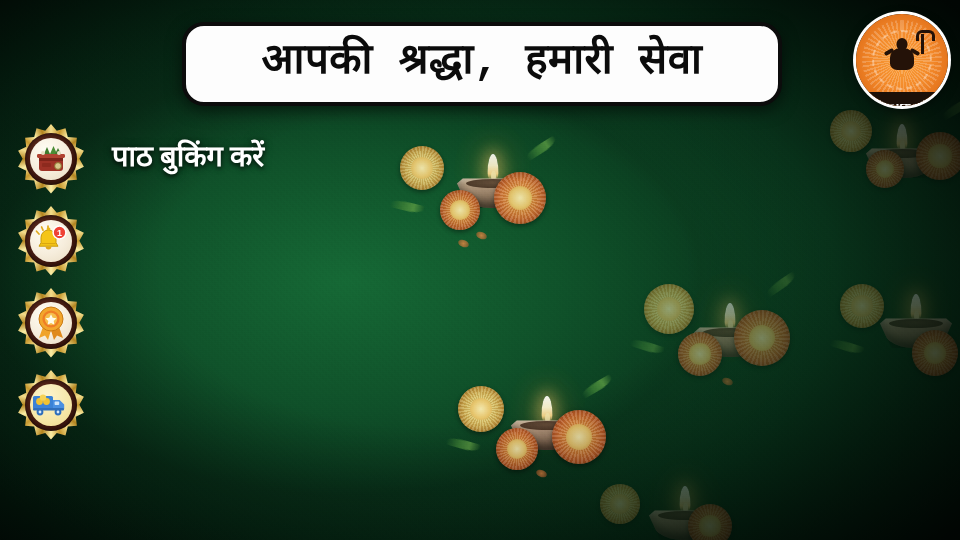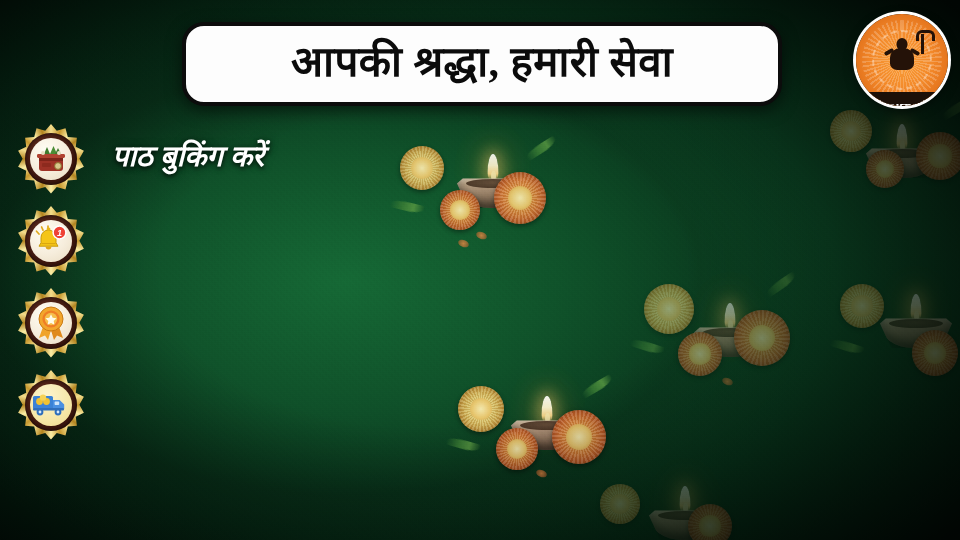--- a/index.html
+++ b/index.html
@@ -117,21 +117,21 @@
     left:182px; top:22px;
     width:600px; height:84px;
     background:#fdfdfd;
     border:4px solid #0c0c0c;
     border-radius:22px;
     display:flex; align-items:center; justify-content:center;
     box-shadow:0 5px 16px rgba(0,0,0,.55);
     z-index:5;
   }
   #title-text {
-    font-family:Liberation Serif, serif;
+    font-family:Liberation Mono, monospace;
     font-size:42px;
     font-weight:700;
     color:#0b0b0b;
     letter-spacing:.5px;
     white-space:nowrap;
     line-height:1;
     padding-bottom:4px;
   }
 
   
@@ -181,21 +181,21 @@
     font-size:17px; font-weight:700; color:#fff; line-height:1;
     padding-bottom:2px; letter-spacing:-.3px;
   }
   #logo .base {
     position:absolute; left:50%; bottom:2px; transform:translateX(-50%);
     width:46px; height:9px; background:#1c1008;
     clip-path:polygon(10% 0, 90% 0, 100% 100%, 0 100%);
   }
 
   
-  #service-list { position:absolute; left:0; top:118px; width:100%; z-index:4;font-style:italic; }
+  #service-list { position:absolute; left:0; top:118px; width:100%; z-index:4; }
   .service-row {
     position:relative;
     height:82px;
     display:flex; align-items:center;
     padding-left:16px;
   }
 
   .badge {
     position:relative;
     width:70px; height:70px;

